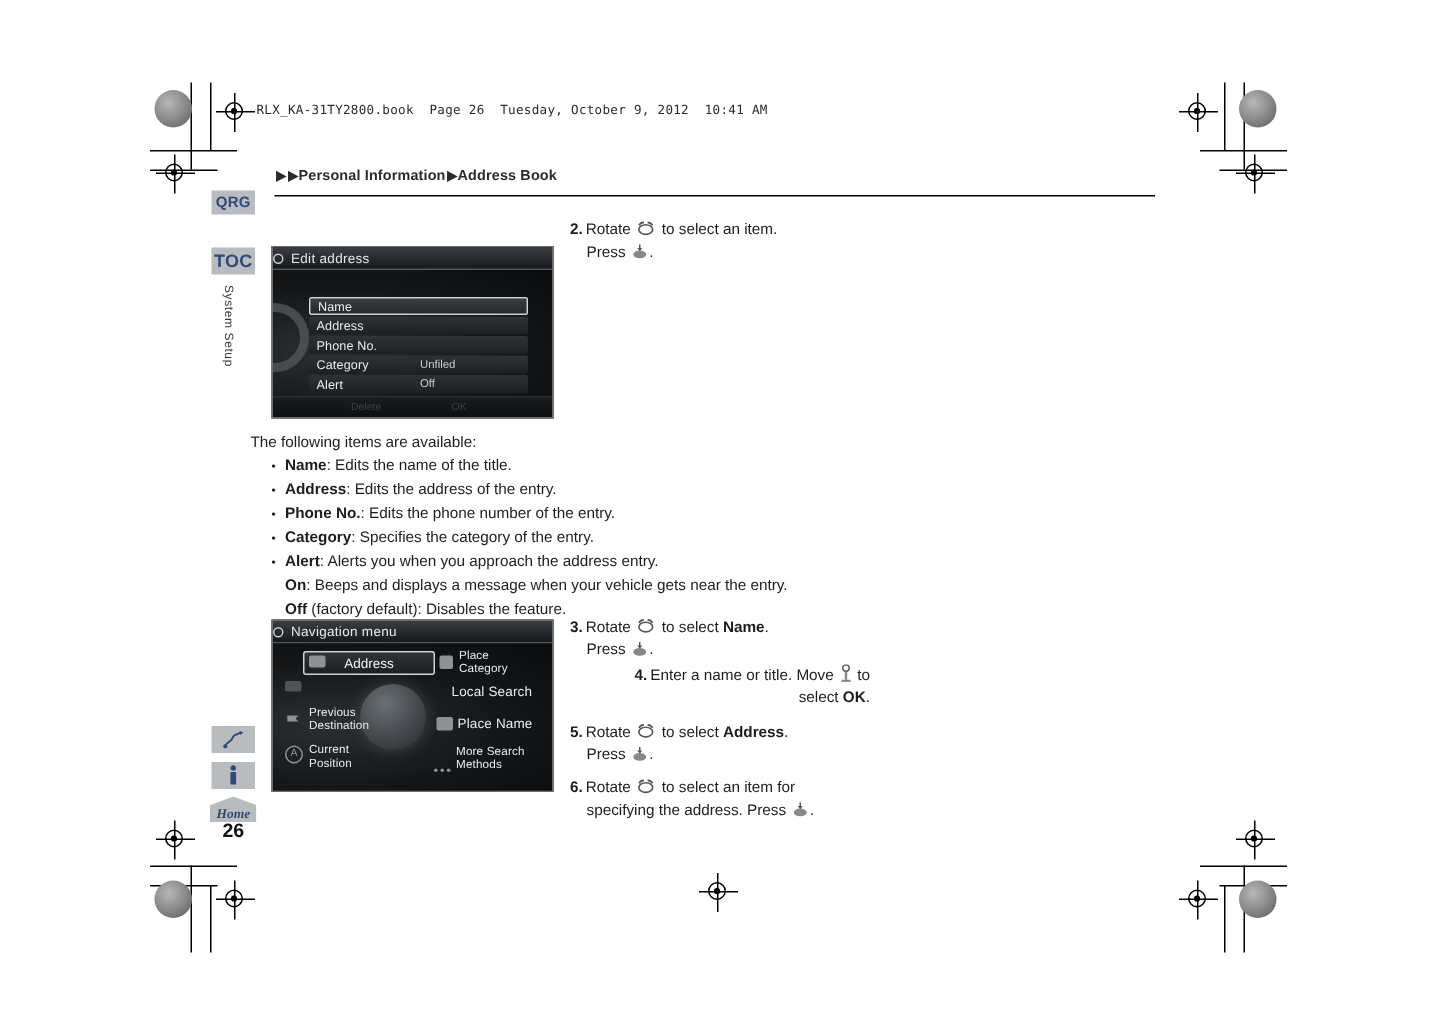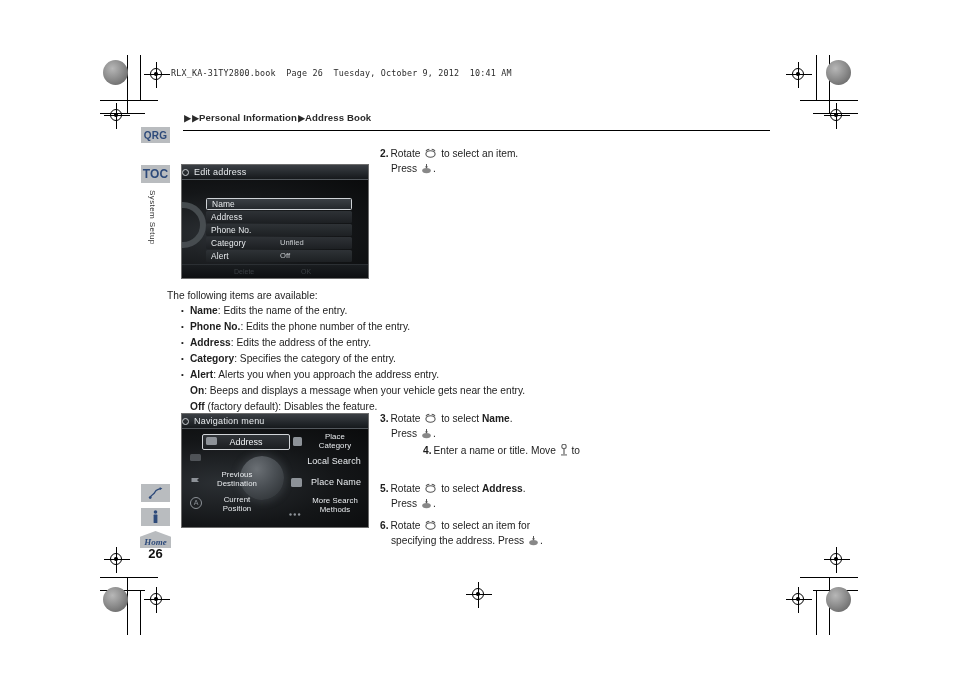--- a/index.html
+++ b/index.html
@@ -279,21 +279,20 @@
     height: 44px;
     border-radius: 50%;
     background: radial-gradient(circle at 38% 30%, #6b7075 0%, #4a4f54 45%, #272b2e 100%);
     box-shadow: 0 0 7px 3px rgba(90,96,102,.30);
   }
   .nav-item {
     position: absolute;
     color: #e9ecef;
     font-size: 7.8px;
     line-height: 8.6px;
-    text-align: center;
     letter-spacing: .1px;
   }
   .nav-item.lg { font-size: 9px; line-height: 10px; }
   .nav-addr-btn {
     position: absolute;
     left: 20px;
     top: 5px;
     width: 86px;
     height: 14px;
     border: 1.2px solid #d2d5d9;
@@ -534,27 +533,27 @@
 Position</div>
 
     <div class="nav-ico" style="left:8px; top:25px; width:11px; height:7px; opacity:.45;"></div>
   </div>
 </div>
 
 <div class="body-text intro">The following items are available:</div>
 
 <div class="bullets">
   <div class="bl">
-    <b>Name</b><span>: Edits the name of the entry.</span>
+    <b>Name</b><span>: Edits the name of the title.</span>
+  </div>
+  <div class="bl">
+    <b>Address</b><span>: Edits the address of the entry.</span>
   </div>
   <div class="bl">
     <b>Phone No.</b><span>: Edits the phone number of the entry.</span>
-  </div>
-  <div class="bl">
-    <b>Address</b><span>: Edits the address of the entry.</span>
   </div>
   <div class="bl">
     <b>Category</b><span>: Specifies the category of the entry.</span>
   </div>
   <div class="bl">
     <b>Alert</b><span>: Alerts you when you approach the address entry.</span>
     <div class="sub" style="padding-left:0;">
       <b>On</b><span>: Beeps and displays a message when your vehicle gets near the entry.</span>
     </div>
     <div class="sub" style="padding-left:0;">
@@ -588,20 +587,21 @@
           <path d="M3.8 3.4 L5.5 5.3 L7.2 3.4" fill="#555"></path>
         </svg></span><span>.</span></span>
 </div>
 
 <div class="step" style="top:443px;text-align:right;">
   <span class="no">4.</span><span>Enter a name or title. Move </span><span class="g-move"><svg width="8" height="12" viewBox="0 0 8 12">
         <circle cx="4" cy="2.4" r="2.2" fill="none" stroke="#666" stroke-width="1.1"></circle>
         <rect x="3.2" y="4.8" width="1.6" height="5.4" fill="#888"></rect>
         <rect x="1" y="10.2" width="6" height="1.4" fill="#888"></rect>
       </svg></span><span> to</span>
+  <span class="ind"><span>select </span><b>OK</b><span>.</span></span>
 </div>
 
 <div class="step" style="top:481px;">
   <span class="no">5.</span><span>Rotate </span><span class="g-rotate"><svg width="13" height="11" viewBox="0 0 13 11">
         <ellipse cx="6.5" cy="6" rx="4.6" ry="3.2" fill="none" stroke="#555" stroke-width="1.1"></ellipse>
         <path d="M2 3.2 Q3 1.2 5.3 1.2" fill="none" stroke="#555" stroke-width="1.1"></path>
         <path d="M11 3.2 Q10 1.2 7.7 1.2" fill="none" stroke="#555" stroke-width="1.1"></path>
       </svg></span><span> to select </span><b>Address</b><span>.</span>
   <span class="ind"><span>Press </span><span class="g-press"><svg width="11" height="11" viewBox="0 0 11 11">
           <ellipse cx="5.5" cy="7.6" rx="4.3" ry="2.6" fill="#888"></ellipse>

